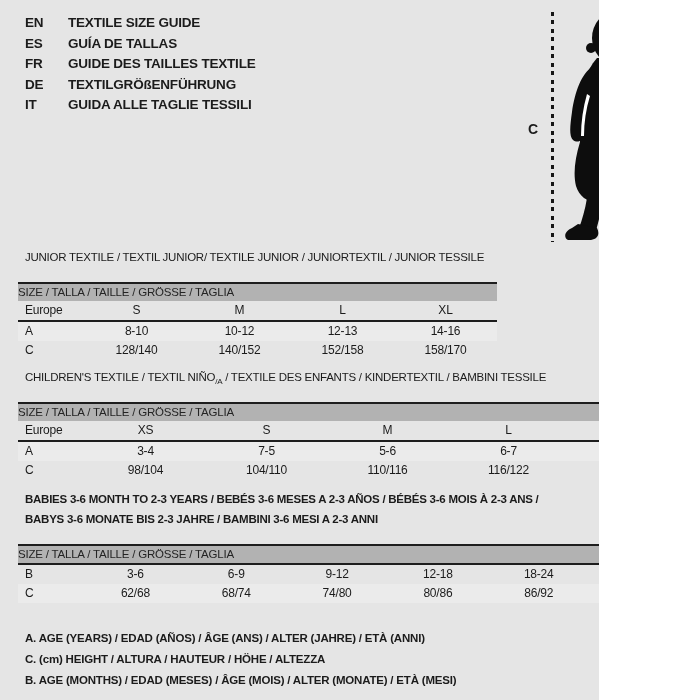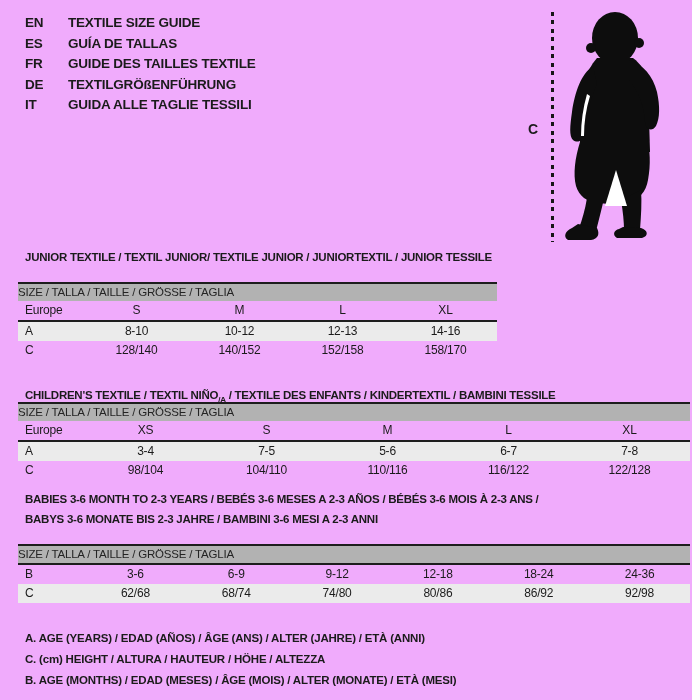--- a/index.html
+++ b/index.html
@@ -1,30 +1,30 @@
 <!DOCTYPE html>
 <html><head>
 <meta charset="utf-8">
 <style>
   html,body{margin:0;padding:0;background:#ffffff;}
   .page{
-    position:relative;width:692px;height:700px;background:#f0abfc;
+    position:relative;width:599px;height:700px;background:#e5e5e5;
     font-family:"Liberation Sans",sans-serif;color:#1b1b1b;overflow:hidden;
   }
   
   .lang-block{position:absolute;left:25px;top:13px;}
   .lang-row{display:flex;font-weight:700;font-size:13.5px;line-height:20.6px;letter-spacing:-0.2px;white-space:nowrap;}
   .lang-code{flex:0 0 43px;}
   
   .dotline{position:absolute;left:551px;top:12px;width:3px;height:230px;
     background-image:repeating-linear-gradient(to bottom,#161616 0px,#161616 4px,transparent 4px,transparent 8.5px);}
   .c-label{position:absolute;left:528px;top:121px;font-weight:700;font-size:14px;}
   .baby{position:absolute;left:563px;top:10px;}
   
-  .tbl-title{position:absolute;font-weight:700;font-size:11.5px;letter-spacing:-0.25px;white-space:nowrap;text-align:right;}
+  .tbl-title{position:absolute;font-weight:400;font-size:11.5px;letter-spacing:-0.25px;white-space:nowrap;text-align:right;}
   .title-sub{font-size:8px;vertical-align:-2.5px;}
   
   .tbl{position:absolute;}
   .band{background:#b2b2b2;border-top:2px solid #1d1d1d;height:17px;line-height:17px;
     padding-left:0;font-size:11.5px;color:#242424;letter-spacing:-0.2px;white-space:nowrap;overflow:hidden;}
   .band.rule-bottom{border-bottom:2px solid #1d1d1d;}
   .trow{display:flex;height:19px;line-height:19px;font-size:12px;letter-spacing:-0.2px;}
   .trow.rule{border-bottom:2px solid #1d1d1d;}
   .trow.stripe{background:#ebebeb;}
   .cl{flex:0 0 60px;padding-left:7px;text-align:left;}
@@ -105,21 +105,21 @@
     </div>
     <div class="trow">
       <div class="cl">C</div>
       <div class="cv">128/140</div>
       <div class="cv">140/152</div>
       <div class="cv">152/158</div>
       <div class="cv">158/170</div>
     </div>
   </div>
 
-  <div class="tbl-title" style="left:25px;top:389px;">
+  <div class="tbl-title" style="left:25px;top:371px;">
     <span>CHILDREN'S TEXTILE / TEXTIL NIÑO</span><span class="title-sub">/A</span><span> / TEXTILE DES ENFANTS / KINDERTEXTIL / BAMBINI TESSILE</span>
   </div>
   <div class="tbl" style="left:18px;top:402px;width:672px;">
     <div class="band">SIZE / TALLA / TAILLE / GRÖSSE / TAGLIA</div>
     <div class="trow rule">
       <div class="cl">Europe</div>
       <div class="cv">XS</div>
       <div class="cv">S</div>
       <div class="cv">M</div>
       <div class="cv">L</div>

